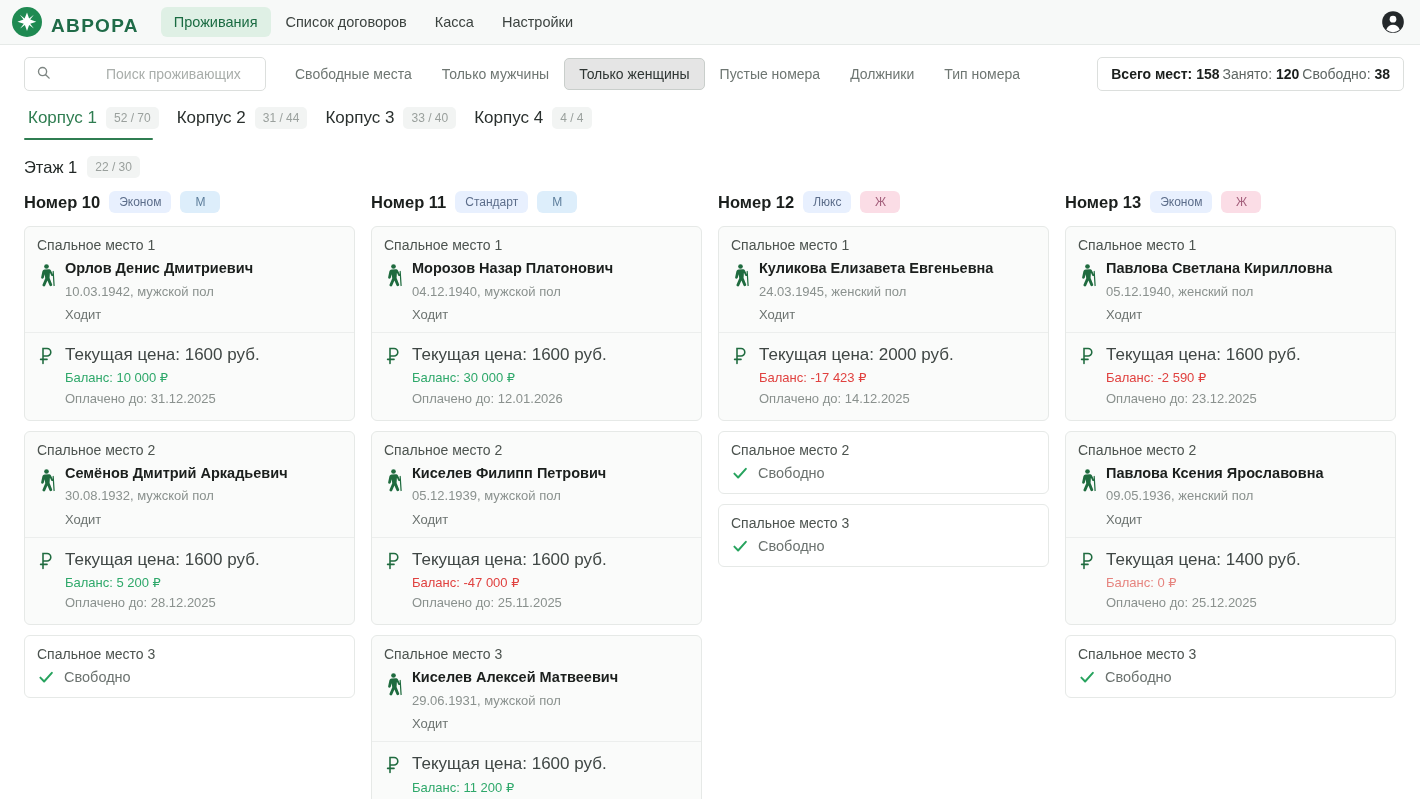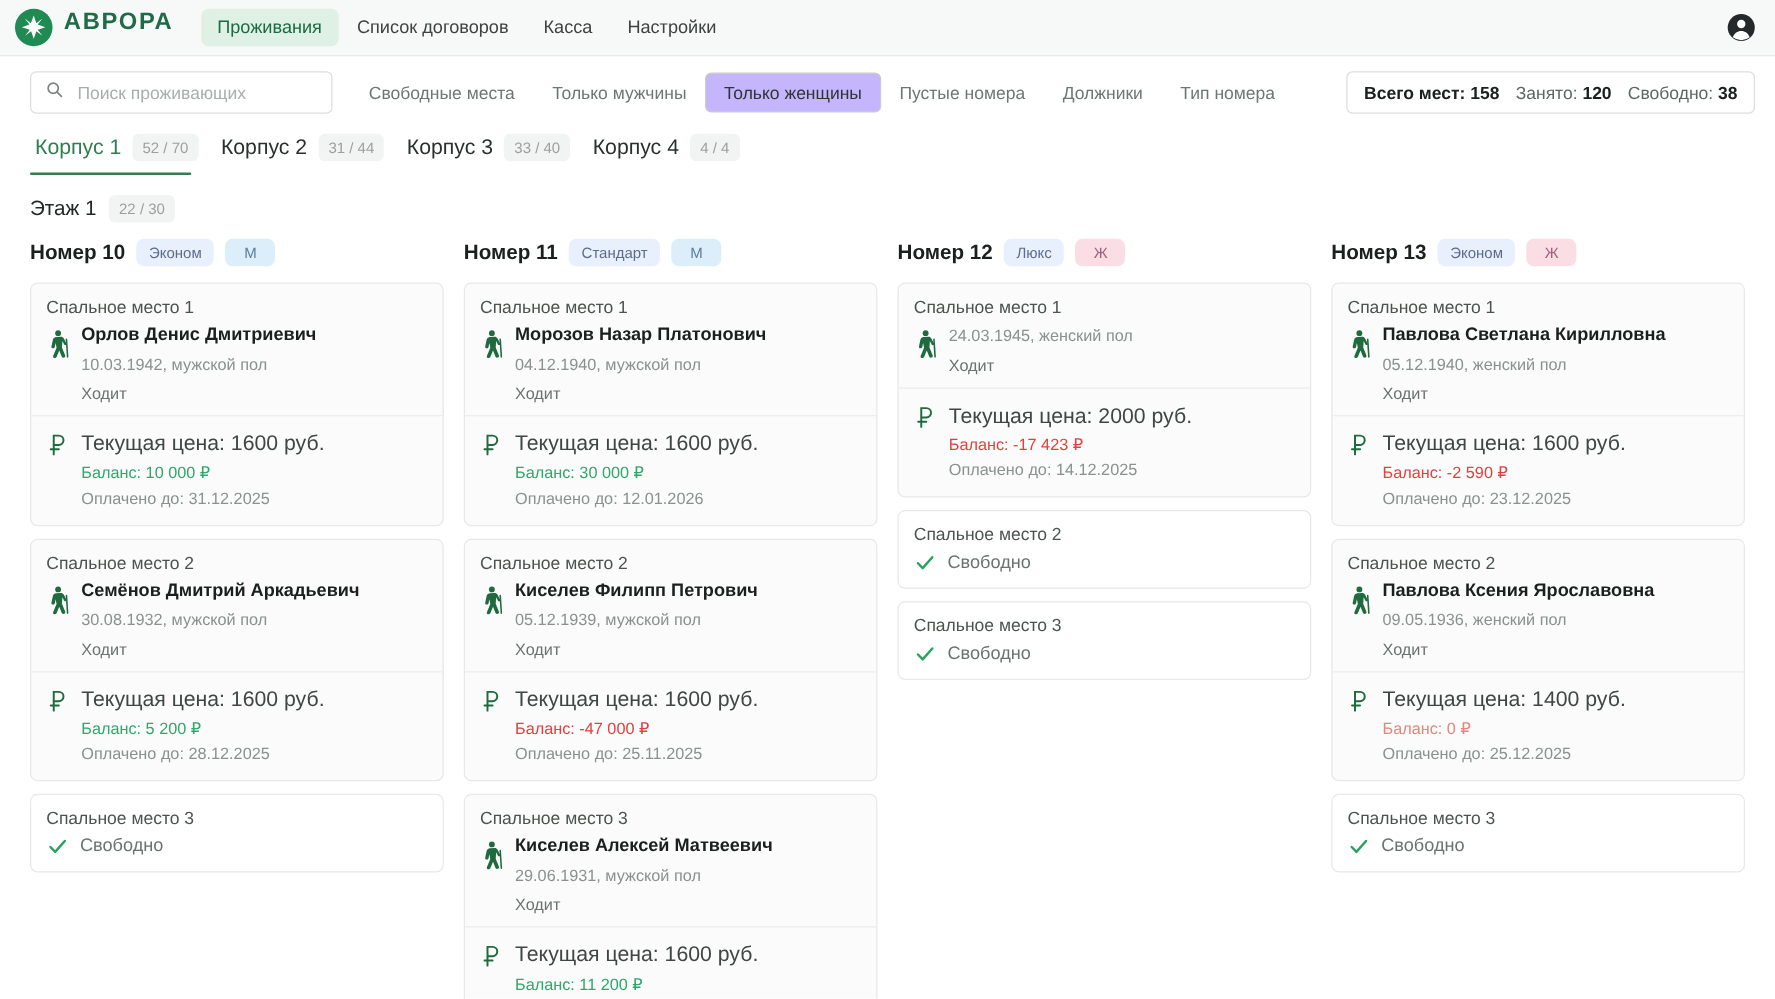--- a/index.html
+++ b/index.html
@@ -16,21 +16,21 @@
   
   .navbar {
     height: 45px;
     background: #f7f9f8;
     border-bottom: 1px solid #e6eae8;
     display: flex;
     align-items: center;
     padding: 0 14px 0 12px;
     position: relative;
   }
-  .brand { display: flex; align-items: flex-start; gap: 9px; margin-right: 22px; }
+  .brand { display: flex; align-items: flex-end; gap: 9px; margin-right: 22px; }
   .brand-mark {
     width: 30px; height: 30px; border-radius: 50%;
     background: #1f8a52;
     display: flex; align-items: center; justify-content: center;
     flex: none;
   }
   .brand-name {
     font-size: 19px; font-weight: 700; letter-spacing: 1.4px;
     color: #1f6b48;
   }
@@ -56,35 +56,36 @@
     display: flex; align-items: center; gap: 9px;
     width: 242px; height: 34px;
     border: 1px solid #dcdfdd; border-radius: 5px;
     padding: 0 11px; background: #fff;
     margin-right: 14px;
   }
   .search-input {
     border: none; outline: none; background: transparent;
     font-size: 14px; color: #3c4340; width: 100%;
     font-family: inherit;
+    margin-left: 44px;
   }
   .search-input::placeholder { color: #a9aeab; }
   .filter-chip {
     font-size: 14px; color: #6e7672;
     padding: 7px 14px; border-radius: 5px;
     border: 1px solid transparent; cursor: pointer; white-space: nowrap;
   }
   .filter-chip.selected {
-    border-color: #c9cecb; color: #2e3533; background: #c4b5fd;
+    border-color: #c9cecb; color: #2e3533; background: #e5e5e5;
   }
   .stats-box {
     margin-left: auto;
     border: 1px solid #dcdfdd; border-radius: 5px;
     padding: 8px 13px; background: #fff;
-    display: flex; align-items: baseline; gap: 13px;
+    display: flex; align-items: baseline; gap: 3px;
     font-size: 14px; white-space: nowrap;
   }
   .stat-label { color: #5e6663; }
   .stat-label.strong { color: #1b1f1d; font-weight: 700; }
   .stat-val { color: #1b1f1d; font-weight: 700; }
 
   
   .korpus-tabs {
     display: flex; align-items: flex-end;
     padding: 0 24px; gap: 6px;
@@ -417,20 +418,21 @@
     </div>
      <div class="bed-card occupied">
       <div class="bed-label">Спальное место 1</div>
       <div class="person-row">
         <span class="person-icon"><svg width="20" height="26" viewBox="0 0 24 30" aria-hidden="true">
   <circle cx="11.4" cy="3.6" r="2.8" fill="#1f6b3f"></circle>
   <path fill="#1f6b3f" d="M9.2 7.2c-1.6.3-2.6 1.4-2.9 2.9L5 16.4c-.2.9.4 1.7 1.3 1.8.9.2 1.7-.4 1.9-1.3l.8-3.9.9 4.6-3.2 7.6c-.4.9 0 1.9.9 2.2.9.4 1.9 0 2.3-.9l2.6-6.2 2.4 5.9c.4.9 1.4 1.3 2.3.9.9-.4 1.3-1.4.9-2.3l-3-7.4.4-6.3 1.6 3.2c.3.6.9.9 1.5.8l.5-.1c.5-.2.7-.8.4-1.3l-2.6-5c-.6-1.1-1.7-1.7-2.9-1.7z"></path>
   <path stroke="#1f6b3f" stroke-width="1.5" stroke-linecap="round" d="M19.4 9.6l1.1 16.8"></path>
 </svg></span>
         <div class="person-info">
+          <div class="person-name">Куликова Елизавета Евгеньевна</div>
           <div class="person-meta">24.03.1945, женский пол</div>
           <div class="person-mobility">Ходит</div>
         </div>
       </div>
       <div class="pay-row">
         <span class="ruble-icon"><svg width="18" height="22" viewBox="0 0 24 26" fill="none" stroke="#1f6b3f" stroke-width="2.1" stroke-linecap="round" aria-hidden="true">
   <path d="M8 23V3h5.4a5 5 0 0 1 0 10H8"></path>
   <path d="M4.8 17.5h8.6"></path>
 </svg></span>
         <div class="pay-info">

